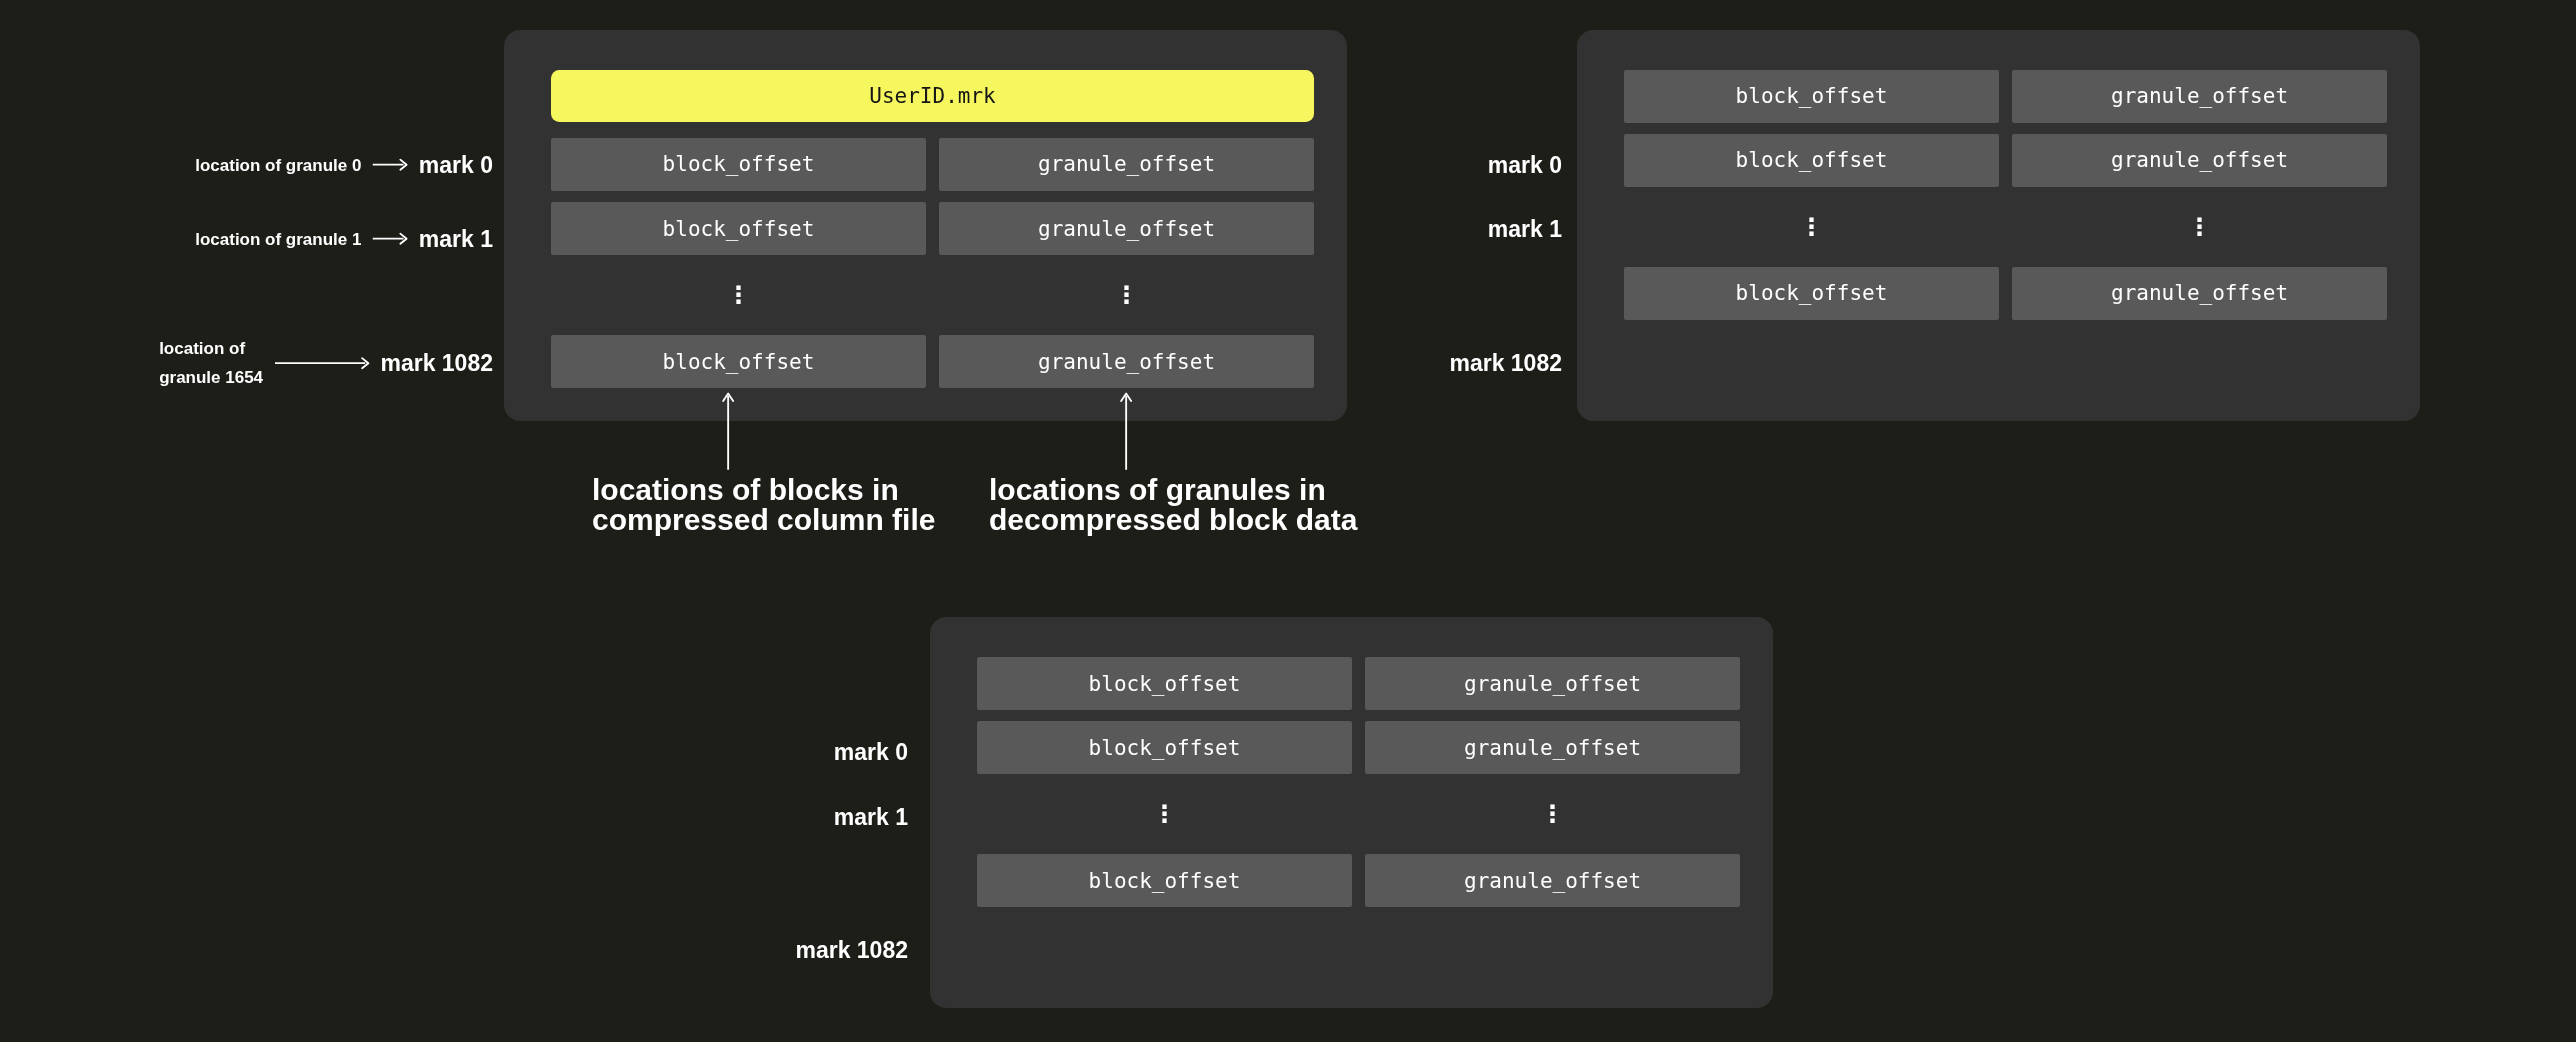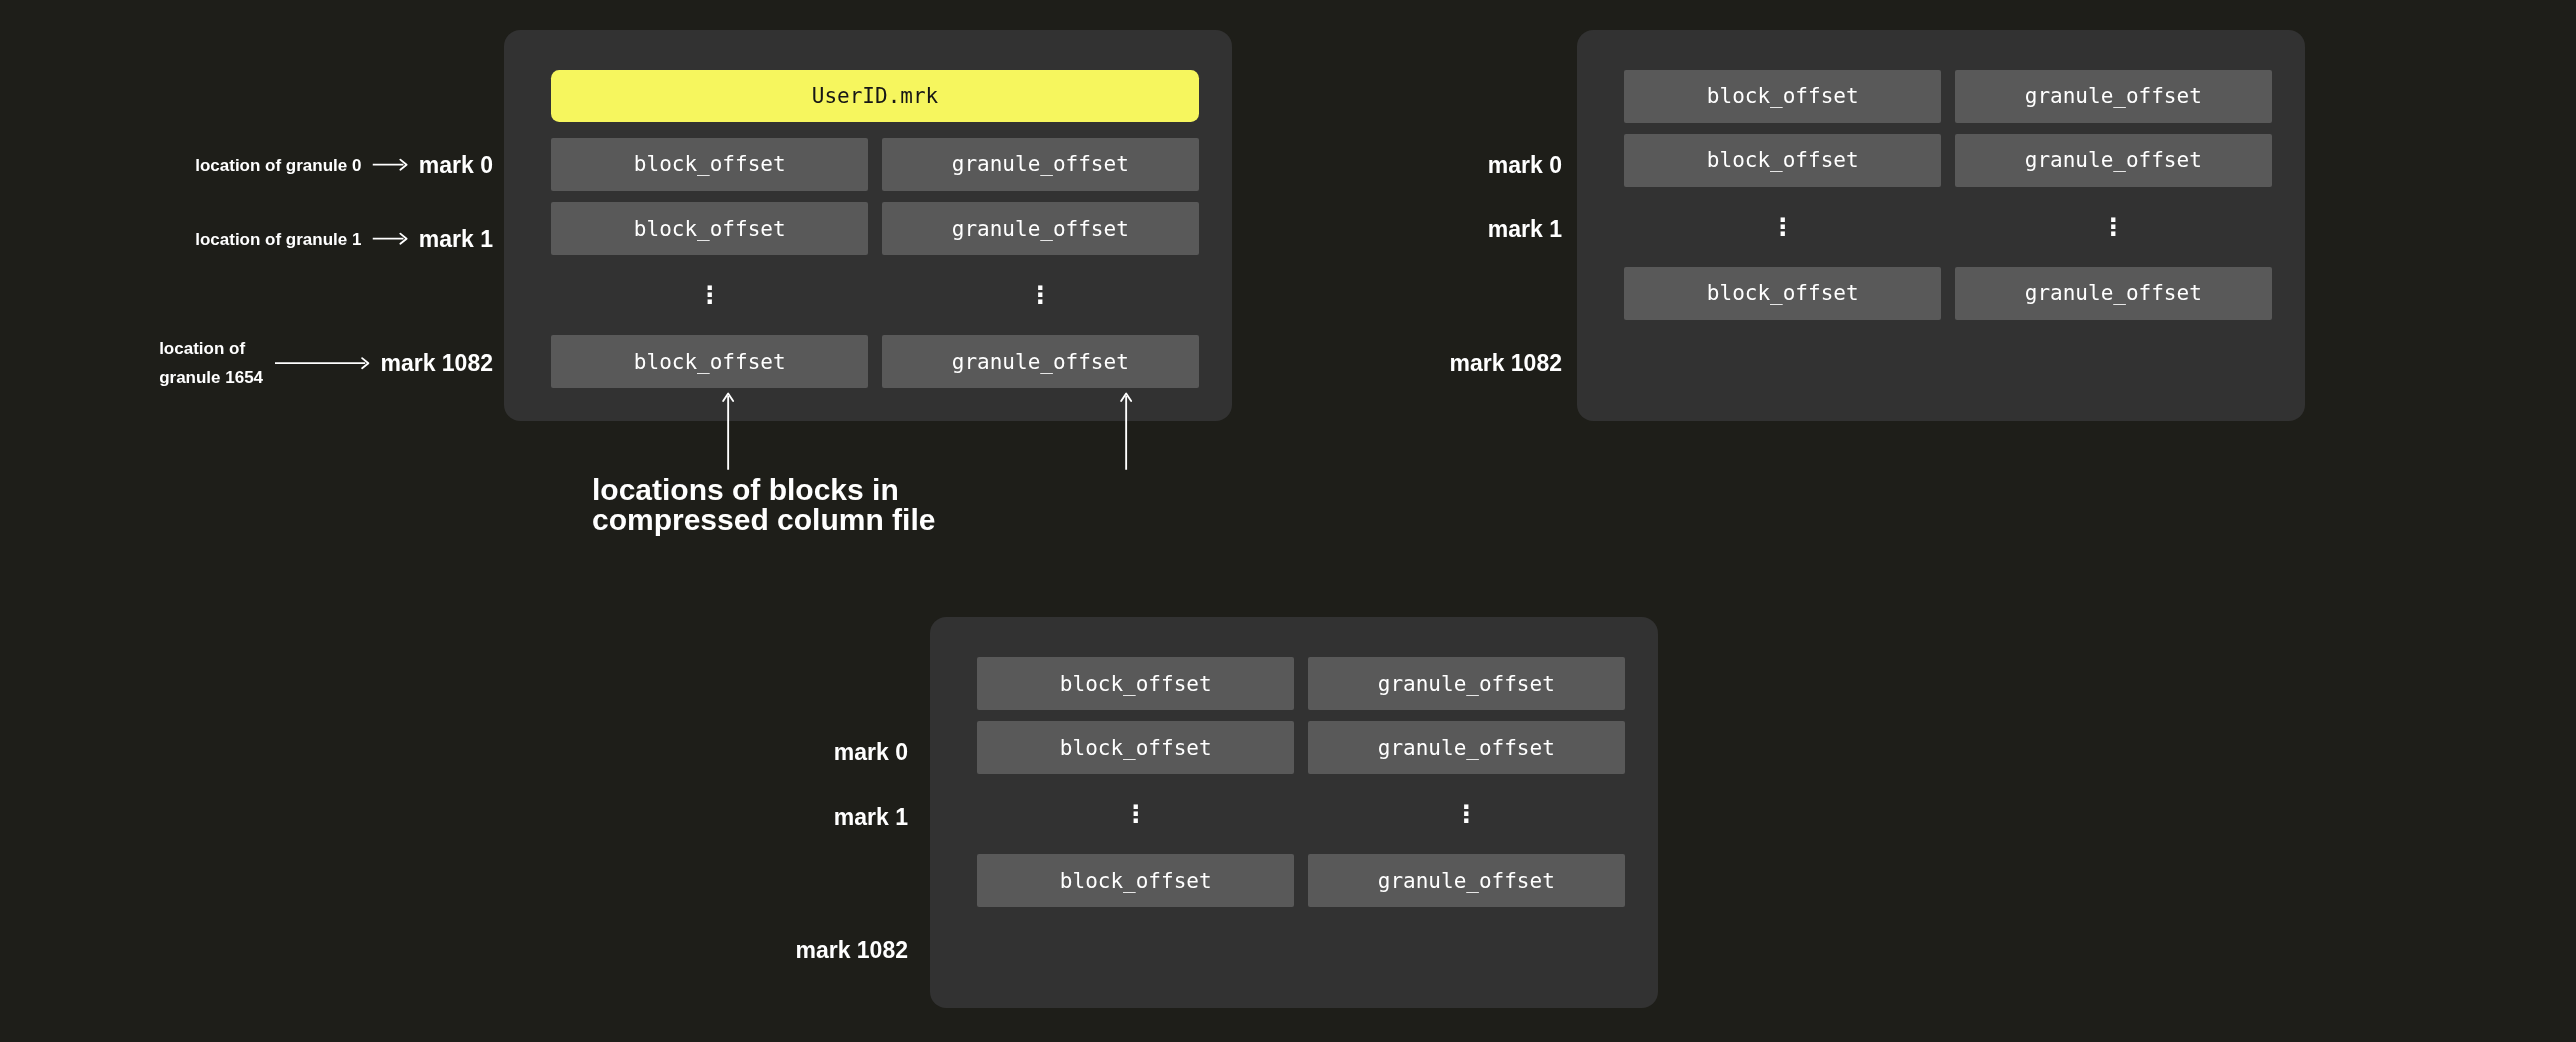--- a/index.html
+++ b/index.html
@@ -15,21 +15,21 @@
   .canvas{
     position:relative;
     width:2576px;height:1042px;
     background:var(--background);
     overflow:hidden;
     font-family:"Liberation Sans",sans-serif;
   }
   
   .panel{
     position:absolute;
-    width:728px;height:391px;
+    width:843px;height:391px;
     background:var(--panel);
     border-radius:16.3px;
     padding:40px 33px 33px 47px;
   }
   .panel-header{
     height:52px;
     border-radius:8.2px;
     background:var(--accent-yellow);
     color:var(--header-text);
     display:flex;align-items:center;justify-content:center;
@@ -192,15 +192,17 @@
     <line x1="13" y1="126" x2="13" y2="8" stroke="currentColor" stroke-width="3"></line>
     <path d="M5 16 L13 4 L21 16" fill="none" stroke="currentColor" stroke-width="3" stroke-linecap="round" stroke-linejoin="round"></path>
   </svg>
   <svg class="v-arrow" style="left:1118px;top:391px" width="16.3" height="80" viewBox="0 0 26 128">
     <line x1="13" y1="126" x2="13" y2="8" stroke="currentColor" stroke-width="3"></line>
     <path d="M5 16 L13 4 L21 16" fill="none" stroke="currentColor" stroke-width="3" stroke-linecap="round" stroke-linejoin="round"></path>
   </svg>
 
   <div class="caption" style="left:592px;top:475px">locations of blocks in
 compressed column file</div>
+  <div class="caption" style="left:989px;top:475px">locations of granules in
+decompressed block data</div>
 
 </div>
 
 
 </body></html>

